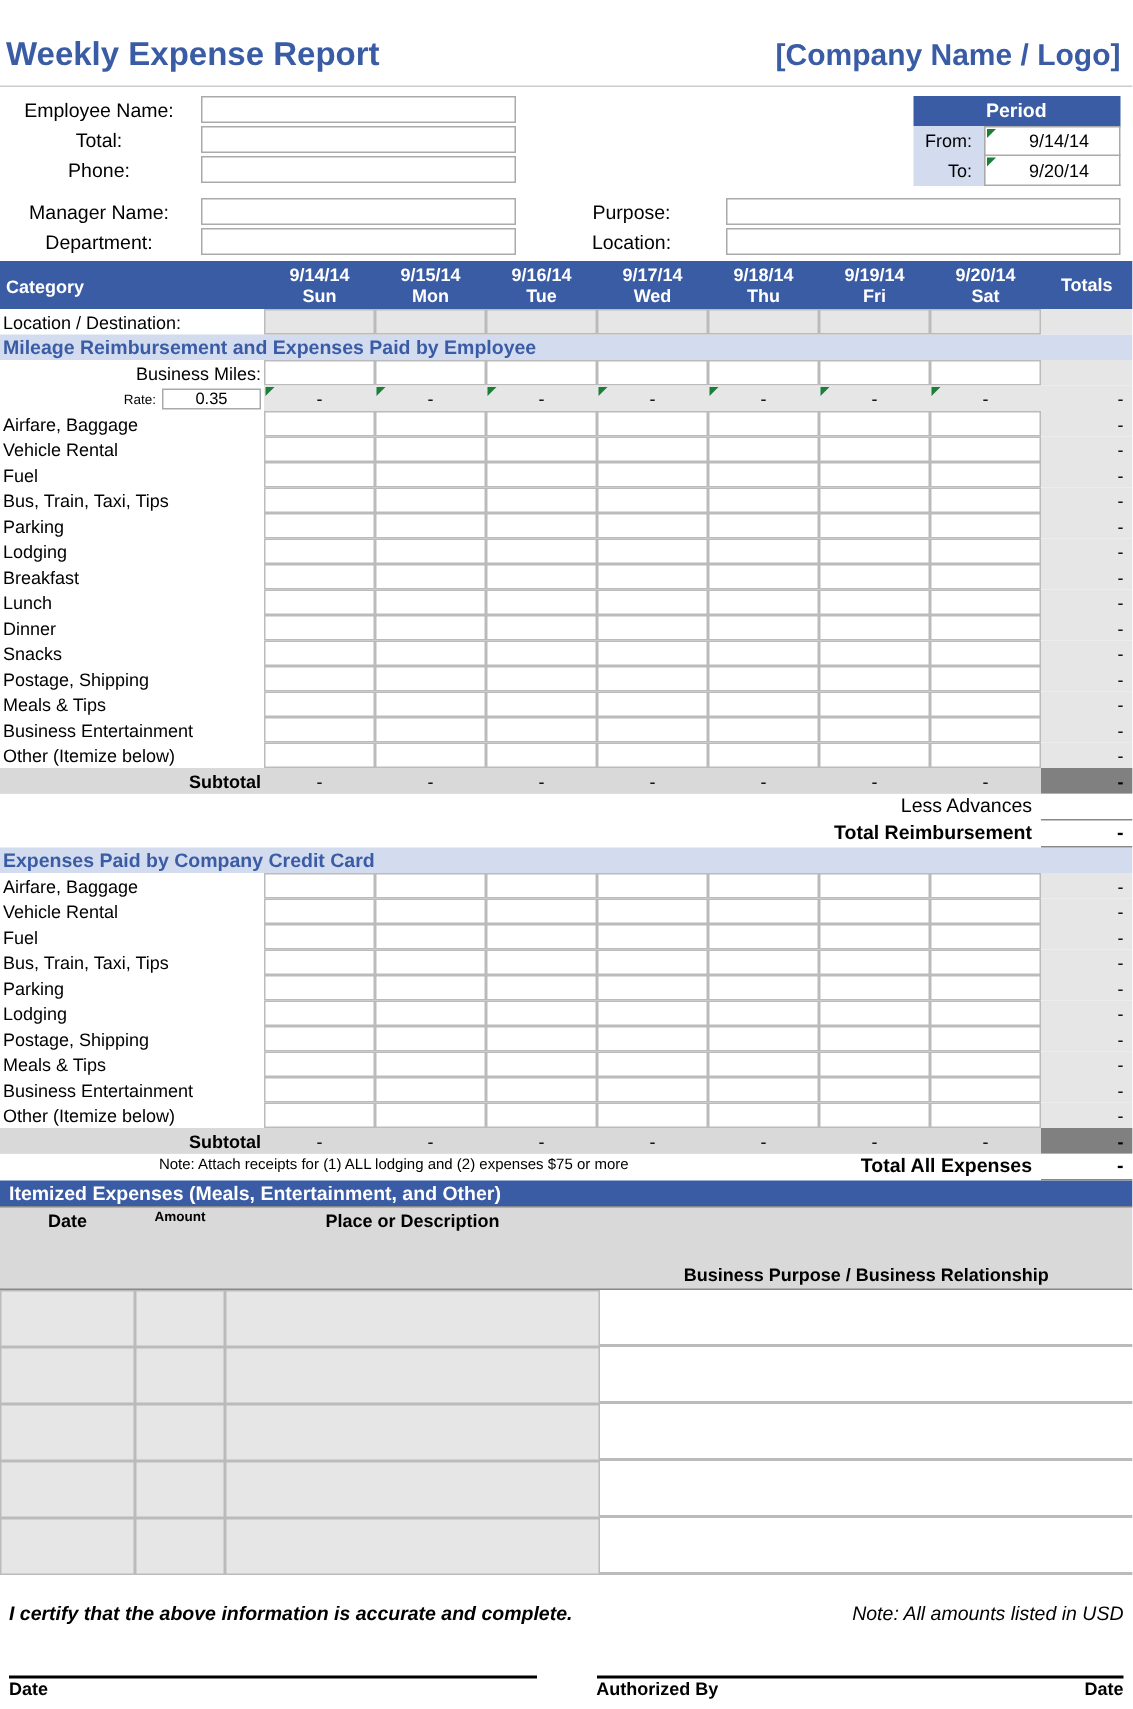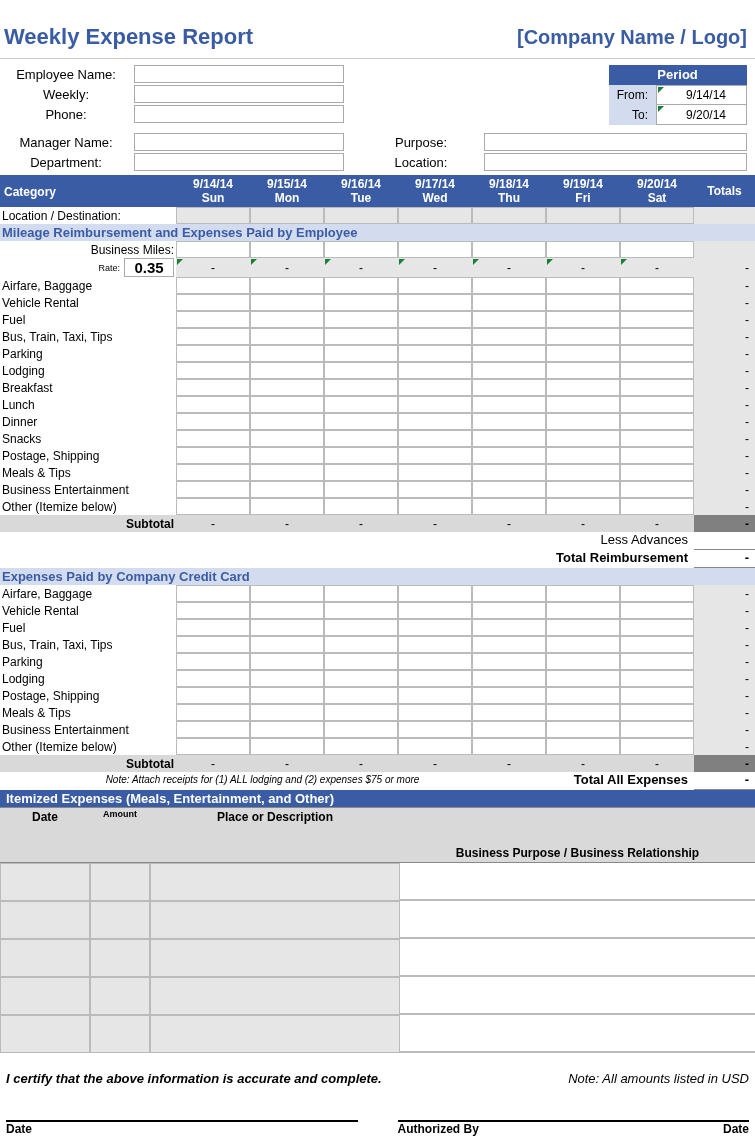--- a/index.html
+++ b/index.html
@@ -37,25 +37,25 @@
   .row .col-day.noborder{border:none;}
   .row .col-tot { flex:1; border:1px solid #bbb; text-align:right; padding:0 6px; display:flex; align-items:center; justify-content:flex-end;}
   .row .col-tot.noborder{border:none;}
   .section-header { background:#d3dbef; color:#3a5ca5; font-weight:bold; padding:1px 2px; font-size:13px;}
   .section-header-dark { background:#3a5ca5; color:#fff; font-weight:bold; padding:1px 6px; font-size:13px;}
   .right { text-align:right; justify-content:flex-end;}
   .gray { background:#e6e6e6; }
   .darkgray { background:#ccc; }
   .bold { font-weight:bold;}
   .rate-label{font-size:9px; width:80px; text-align:right; padding-right:4px;}
-  .rate-input{border:1px solid #aaa; width:50px; text-align:center; font-size:15px;font-weight:bold;}
+  .rate-input{border:1px solid #aaa; width:66px; text-align:center; font-size:11px;}
   .summary-row{display:flex; font-size:13px; min-height:18px;}
   .summary-row .lbl{flex:1; text-align:right; padding-right:6px;}
   .summary-row .val{width:61px; text-align:right; padding-right:6px; border-bottom:1px solid #888;}
-  .note{font-size:10px; font-style:italic; padding:2px 16px;}
+  .note{font-size:10px; padding:2px 16px;}
   .itemized-header{display:flex; background:#d9d9d9; font-weight:bold; font-size:12px; border-top:1px solid #888; border-bottom:1px solid #888;}
   .itemized-header > div{padding:2px 4px; text-align:center;}
   .it-date{width:90px;}
   .it-amt{width:60px; font-size:9px; line-height:1;}
   .it-place{width:250px;}
   .it-purpose{flex:1;margin-top:36px;}
   .it-row{display:flex; min-height:17px;}
   .it-row > div{border:1px solid #bbb; background:#e6e6e6;}
   .it-row .it-date,.it-row .it-amt{background:#e6e6e6;}
   .it-row .it-place{background:#e6e6e6;}
@@ -78,21 +78,21 @@
   <div class="company">[Company Name / Logo]</div>
 </div>
 
 <div class="info-row">
   <div class="info-left">
     <div class="field-row">
       <div class="field-label">Employee Name:</div>
       <div class="field-input"></div>
     </div>
     <div class="field-row">
-      <div class="field-label">Weekly:</div>
+      <div class="field-label">Total:</div>
       <div class="field-input"></div>
     </div>
     <div class="field-row">
       <div class="field-label">Phone:</div>
       <div class="field-input"></div>
     </div>
   </div>
   <div class="info-right">
     <table class="period-table">
       <tbody>

